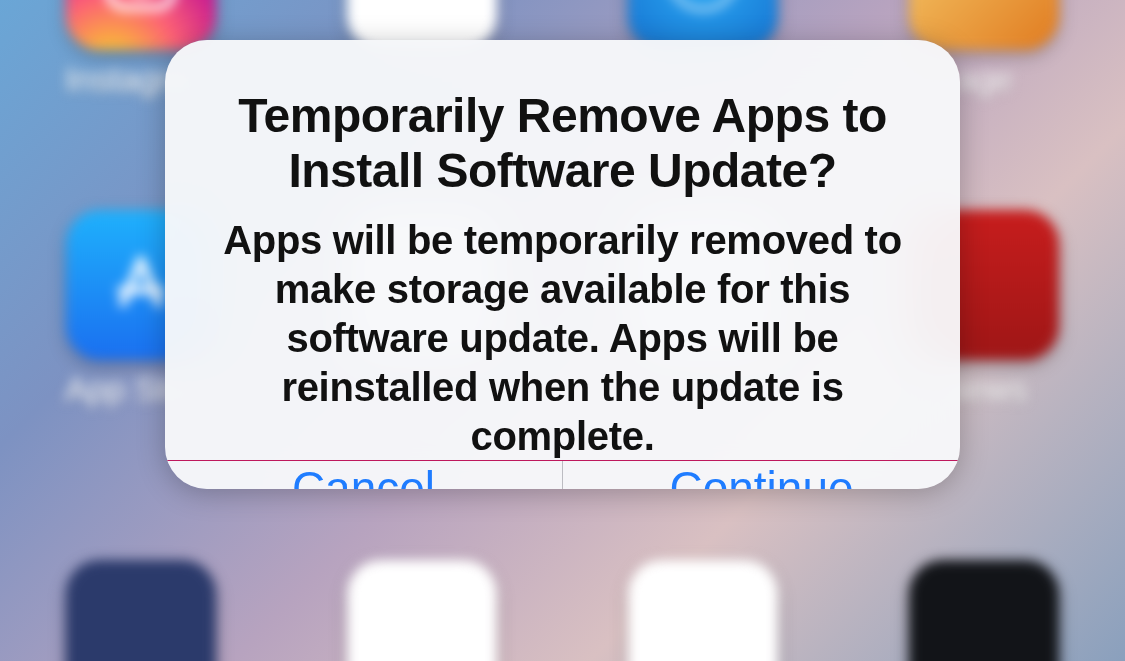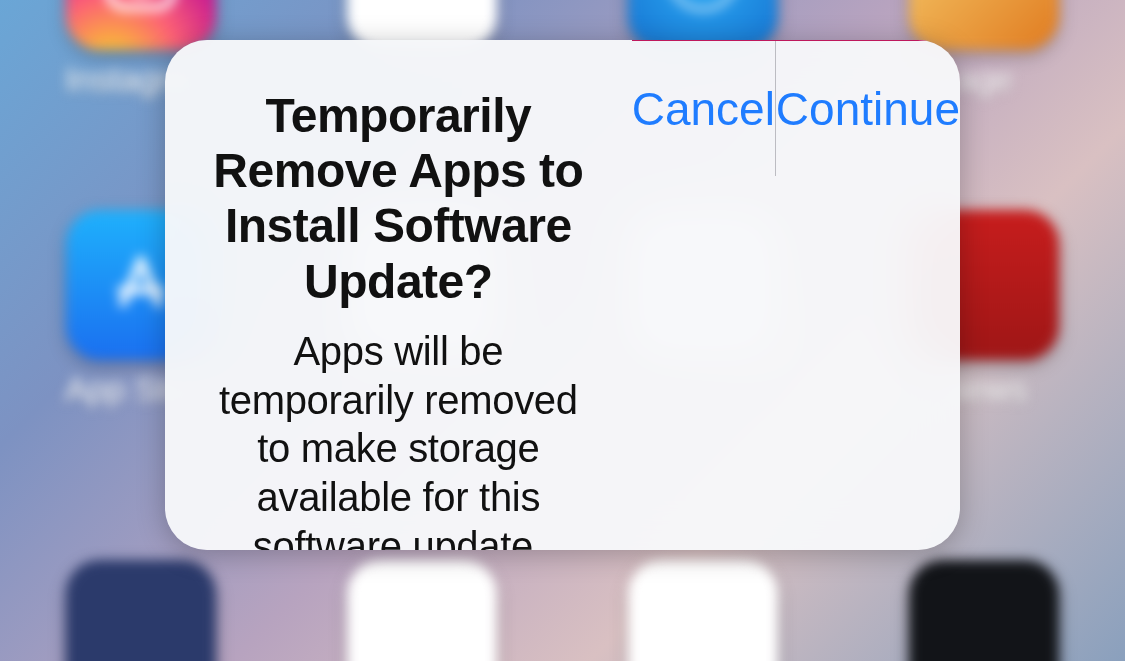--- a/index.html
+++ b/index.html
@@ -53,44 +53,44 @@
     .glyph {
       width: 60%; height: 60%;
       fill: #fff;
       opacity: 0.9;
     }
 
     
     .alert {
       position: absolute;
       left: 165px; top: 40px;
-      width: 795px; height: 510px;
+      width: 795px; height: 449px;
       background: rgba(247, 248, 250, 0.96);
       border-radius: 42px;
       overflow: hidden;
       box-shadow: 0 4px 28px rgba(0,0,0,0.25);
       backdrop-filter: blur(20px);
-      display: flex; flex-direction: row;
+      display: flex; flex-direction: column;
     }
     .alert-body {
       flex: 1;
       padding: 48px 48px 0 48px;
       text-align: center;
       color: #111;
     }
     .alert-title {
       font-size: 48px;
       font-weight: 700;
       letter-spacing: -0.5px;
       line-height: 1.15;
       margin-bottom: 18px;
     }
     .alert-message {
       font-size: 40px;
-      font-weight: 400;
+      font-weight: 700;
       line-height: 1.22;
       letter-spacing: -0.3px;
     }
     .alert-actions {
       display: flex;
       border-top: 1px solid #be185d;
       height: 136px;
     }
     .alert-btn {
       flex: 1;

